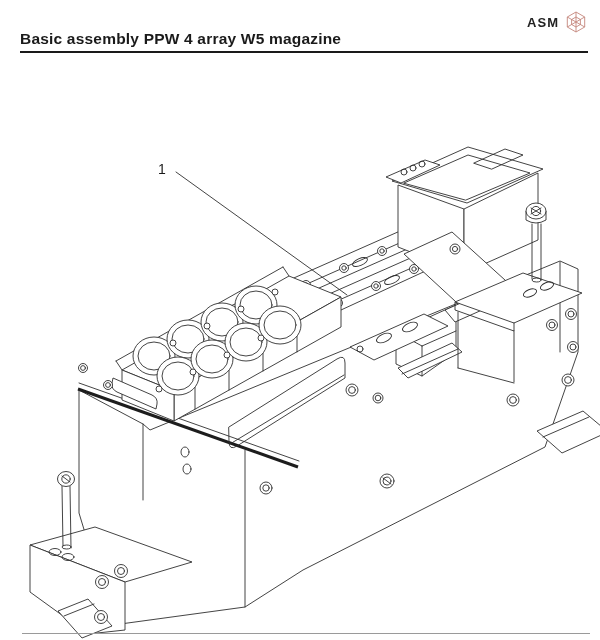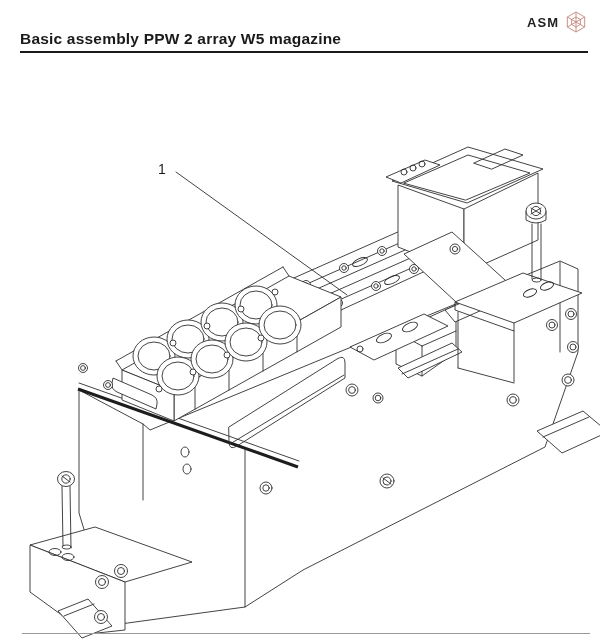--- a/index.html
+++ b/index.html
@@ -24,21 +24,21 @@
   .ln{stroke:#2f2f2f;fill:none;stroke-width:.9;stroke-linejoin:round;stroke-linecap:round;}
   .fc{fill:#ffffff;stroke:#2f2f2f;stroke-width:.9;stroke-linejoin:round;}
   .thick{stroke:#1d1d1d;stroke-width:3;fill:none;}
 </style>
 </head>
 <body>
 
 <div class="page">
 
   <div class="hdr">
-    <div class="title">Basic assembly PPW 2 array W5 magazine</div>
+    <div class="title">Basic assembly PPW 4 array W5 magazine</div>
     <div class="title-rule"></div>
     <div class="logo">
       <span class="logo-text">ASM</span>
       <svg width="24" height="24" viewBox="0 0 24 24">
         <g stroke="#c4867c" stroke-width="0.9" fill="none">
           <polygon points="12,2 20.7,7 20.7,17 12,22 3.3,17 3.3,7"></polygon>
           <line x1="12" y1="2" x2="12" y2="22"></line>
           <line x1="3.3" y1="7" x2="20.7" y2="17"></line>
           <line x1="20.7" y1="7" x2="3.3" y2="17"></line>
           <polygon points="12,7 16.4,9.5 16.4,14.5 12,17 7.6,14.5 7.6,9.5"></polygon>

